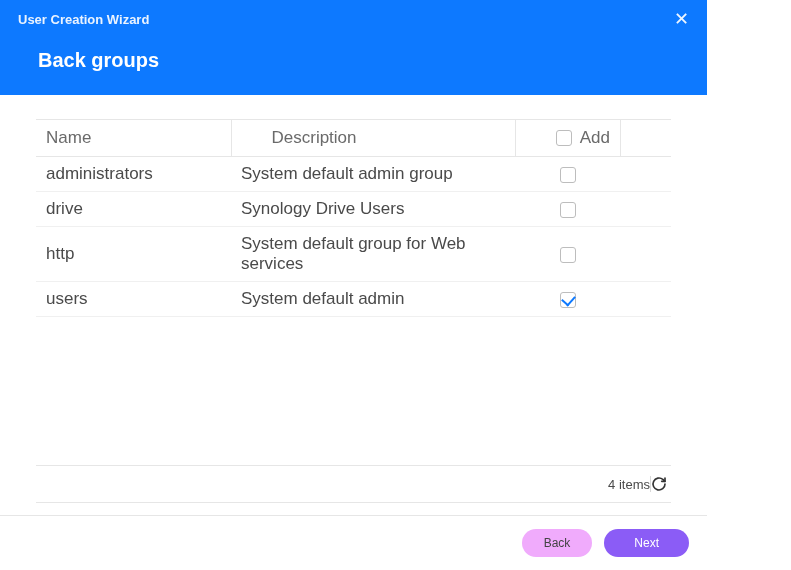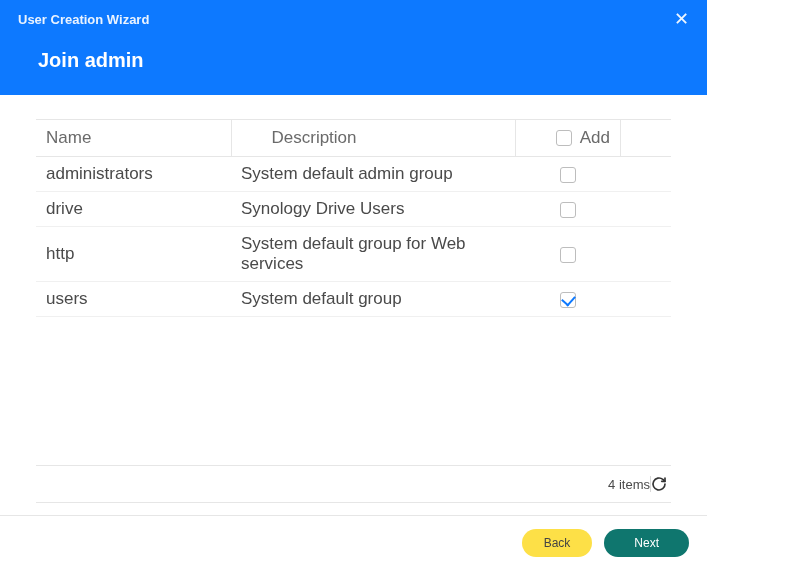--- a/index.html
+++ b/index.html
@@ -143,37 +143,37 @@
   .btn {
     min-width: 60px;
     height: 28px;
     padding: 0 22px;
     border-radius: 14px;
     font-size: 12px;
     border: none;
     cursor: pointer;
   }
   .btn-secondary {
-    background: #fde047;
+    background: #f0abfc;
     color: #444;
   }
   .btn-primary {
-    background: #0f766e;
+    background: #8b5cf6;
     color: #fff;
     padding: 0 30px;
   }
 </style>
 </head>
 <body>
 
 <div class="window">
   <div class="header">
     <div class="title-bar">User Creation Wizard</div>
     <div class="close">✕</div>
-    <div class="page-title">Join admin</div>
+    <div class="page-title">Back groups</div>
   </div>
 
   <div class="content">
     <div class="table-wrap">
       <table class="groups">
         <thead>
           <tr>
             <th class="col-name">Name</th>
             <th>Description</th>
             <th class="add-col">
@@ -199,21 +199,21 @@
               <td></td>
             </tr>
             <tr>
               <td>http</td>
               <td>System default group for Web services</td>
               <td class="add-cell"><span class="checkbox"></span></td>
               <td></td>
             </tr>
             <tr>
               <td>users</td>
-              <td>System default group</td>
+              <td>System default admin</td>
               <td class="add-cell"><span class="checkbox checked"></span></td>
               <td></td>
             </tr>
           </tbody>
       </table>
     </div>
 
     <div class="status-bar">
       <span>4 items</span>
       <span class="status-divider"></span>

